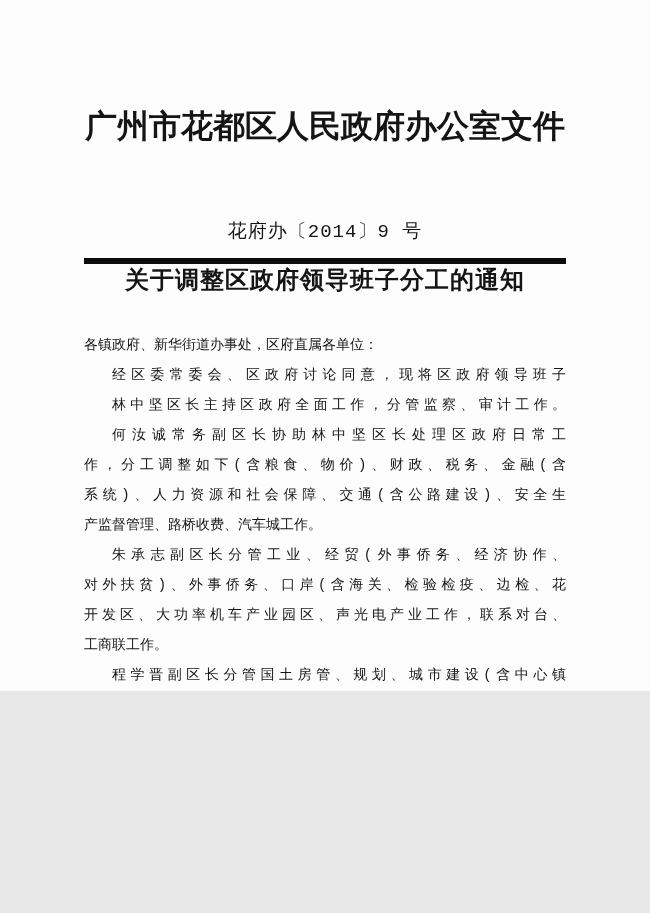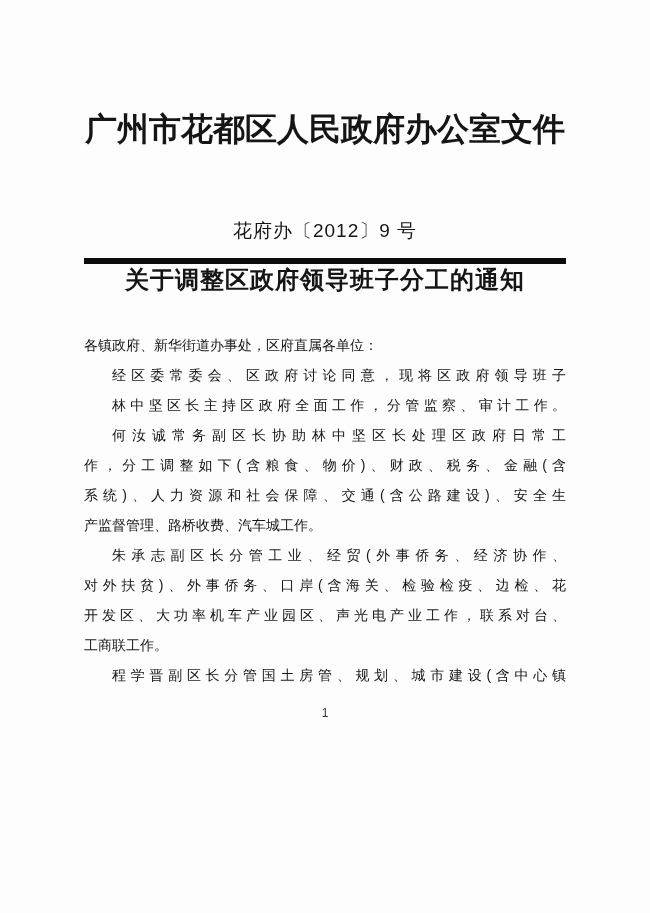--- a/index.html
+++ b/index.html
@@ -3,26 +3,26 @@
 <meta charset="utf-8">
 <style>
   :root{
     --text:#151515;
     --bg:#fdfdfd;
     --rule:#0c0c0c;
   }
   *{margin:0;padding:0;box-sizing:border-box;}
   html,body{background:#e8e8e8;}
   .page{
-    width:650px;height:913px;
+    width:650px;height:691px;
     background:var(--bg);
     margin:0 auto;
     position:relative;
     overflow:hidden;
-    font-family:Liberation Sans, sans-serif;
+    font-family:Liberation Mono, monospace;
     color:var(--text);
   }
   .content-column{
     width:482px;
     margin:0 auto;
     padding-top:110px;
   }
   .header-title{
     font-size:32px;
     font-weight:bold;
@@ -75,21 +75,21 @@
   }
 </style>
 </head>
 <body>
 
 <div class="page">
   <div class="content-column">
 
     <div class="header-title">广州市花都区人民政府办公室文件</div>
 
-    <div class="doc-number">花府办〔2012〕9 号</div>
+    <div class="doc-number">花府办〔2014〕9 号</div>
 
     <div class="rule"></div>
 
     <div class="notice-title">关于调整区政府领导班子分工的通知</div>
 
     <div class="doc-body">
         <div class="body-line">各镇政府、新华街道办事处，区府直属各单位：</div>
         <div class="body-line indent full">经区委常委会、区政府讨论同意，现将区政府领导班子</div>
         <div class="body-line indent full">林中坚区长主持区政府全面工作，分管监察、审计工作。</div>
         <div class="body-line indent full">何汝诚常务副区长协助林中坚区长处理区政府日常工</div>

